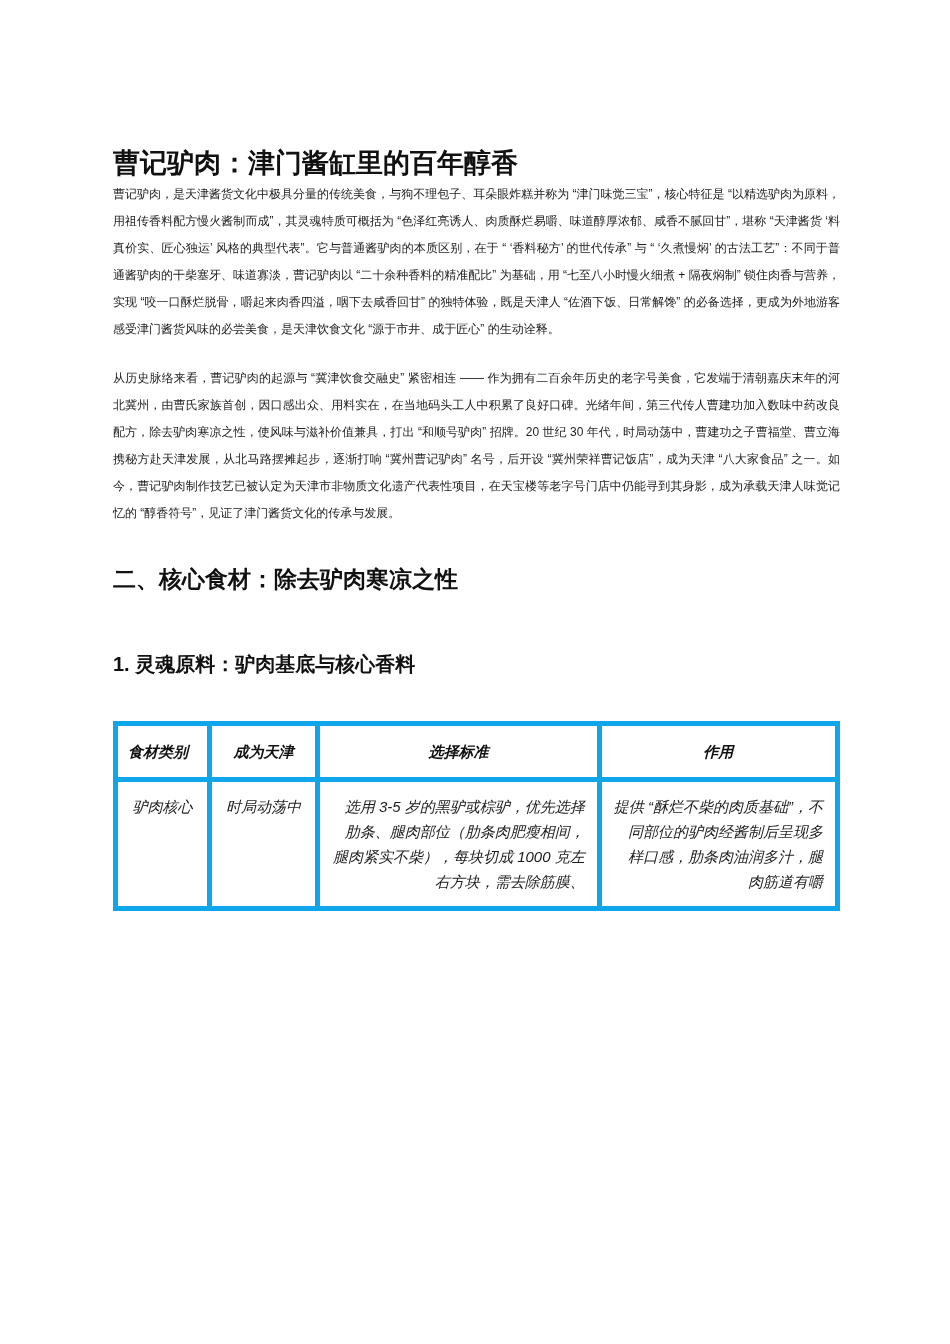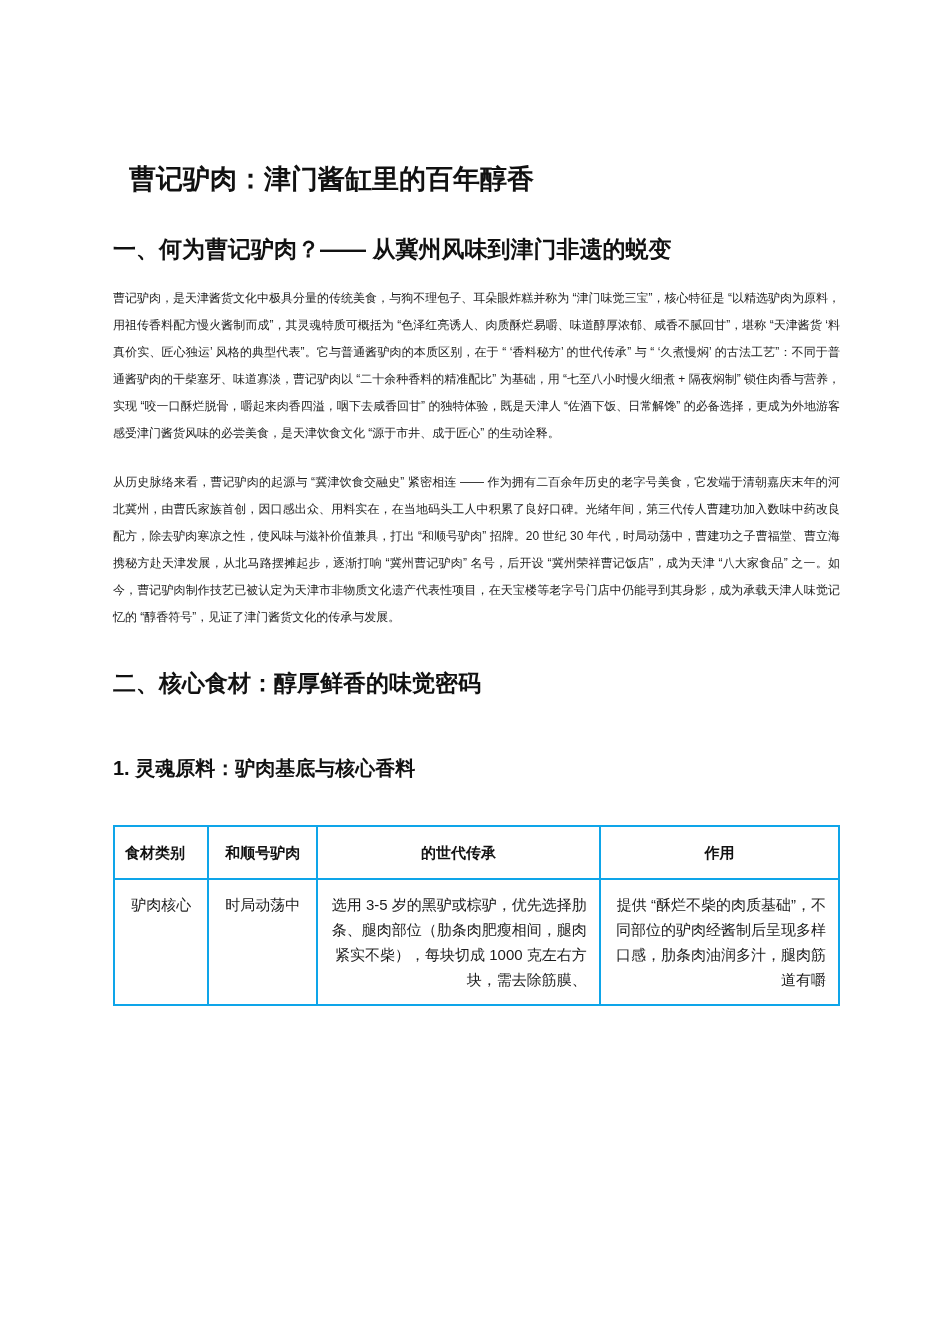--- a/index.html
+++ b/index.html
@@ -19,21 +19,21 @@
     width: 950px;
     height: 1344px;
     padding: 146px 110px 0 113px;
     overflow: hidden;
   }
   h1.doc-title {
     font-size: 27px;
     line-height: 1.3;
     font-weight: 700;
     color: #111111;
-    margin: 16px;
+    margin: 0;
   }
   h2.section-heading {
     font-size: 23px;
     line-height: 1.3;
     font-weight: 700;
     color: #111111;
     margin: 38px 0 20px 0;
   }
   h3.subsection-heading {
     font-size: 20px;
@@ -55,68 +55,68 @@
     table-layout: fixed;
     margin-top: 44px;
     font-size: 15px;
   }
   table.ingredients col.w1 { width: 13%; }
   table.ingredients col.w2 { width: 15%; }
   table.ingredients col.w3 { width: 39%; }
   table.ingredients col.w4 { width: 33%; }
   table.ingredients th,
   table.ingredients td {
-    border: 2px solid #0ea5e9;
+    border: 5px solid #0ea5e9;
     padding: 12px 12px;
     vertical-align: top;
     line-height: 25px;
     color: #1c1c1c;
+    font-style: italic;
   }
   table.ingredients th {
     font-weight: 700;
     text-align: center;
     padding: 13px 10px;
     color: #111111;
   }
   table.ingredients th.c1 { text-align: left; }
   table.ingredients td.c1 { text-align: center; }
   table.ingredients td.c2 { text-align: center; }
   table.ingredients td.c3,
   table.ingredients td.c4 { text-align: right; }
 </style>
 </head>
 <body>
 
 <div class="page">
 
   <h1 class="doc-title">曹记驴肉：津门酱缸里的百年醇香</h1>
 
-  <h2 class="section-heading">一、何为曹记驴肉？—— 从冀州风味到津门非遗的蜕变</h2>
 
   <p class="body-para">曹记驴肉，是天津酱货文化中极具分量的传统美食，与狗不理包子、耳朵眼炸糕并称为 “津门味觉三宝”，核心特征是 “以精选驴肉为原料，用祖传香料配方慢火酱制而成”，其灵魂特质可概括为 “色泽红亮诱人、肉质酥烂易嚼、味道醇厚浓郁、咸香不腻回甘”，堪称 “天津酱货 ‘料真价实、匠心独运’ 风格的典型代表”。它与普通酱驴肉的本质区别，在于 “ ‘香料秘方’ 的世代传承” 与 “ ‘久煮慢焖’ 的古法工艺”：不同于普通酱驴肉的干柴塞牙、味道寡淡，曹记驴肉以 “二十余种香料的精准配比” 为基础，用 “七至八小时慢火细煮 + 隔夜焖制” 锁住肉香与营养，实现 “咬一口酥烂脱骨，嚼起来肉香四溢，咽下去咸香回甘” 的独特体验，既是天津人 “佐酒下饭、日常解馋” 的必备选择，更成为外地游客感受津门酱货风味的必尝美食，是天津饮食文化 “源于市井、成于匠心” 的生动诠释。</p>
 
   <p class="body-para">从历史脉络来看，曹记驴肉的起源与 “冀津饮食交融史” 紧密相连 —— 作为拥有二百余年历史的老字号美食，它发端于清朝嘉庆末年的河北冀州，由曹氏家族首创，因口感出众、用料实在，在当地码头工人中积累了良好口碑。光绪年间，第三代传人曹建功加入数味中药改良配方，除去驴肉寒凉之性，使风味与滋补价值兼具，打出 “和顺号驴肉” 招牌。20 世纪 30 年代，时局动荡中，曹建功之子曹福堂、曹立海携秘方赴天津发展，从北马路摆摊起步，逐渐打响 “冀州曹记驴肉” 名号，后开设 “冀州荣祥曹记饭店”，成为天津 “八大家食品” 之一。如今，曹记驴肉制作技艺已被认定为天津市非物质文化遗产代表性项目，在天宝楼等老字号门店中仍能寻到其身影，成为承载天津人味觉记忆的 “醇香符号”，见证了津门酱货文化的传承与发展。</p>
 
-  <h2 class="section-heading">二、核心食材：醇厚鲜香的味觉密码</h2>
+  <h2 class="section-heading">二、核心食材：除去驴肉寒凉之性</h2>
 
 
   <h3 class="subsection-heading">1. 灵魂原料：驴肉基底与核心香料</h3>
 
   <table class="ingredients">
     <colgroup>
       <col class="w1">
         <col class="w2">
         <col class="w3">
         <col class="w4">
     </colgroup>
     <thead>
       <tr>
         <th class="c1">食材类别</th>
-        <th class="c2">和顺号驴肉</th>
-        <th class="c3">的世代传承</th>
+        <th class="c2">成为天津</th>
+        <th class="c3">选择标准</th>
         <th class="c4">作用</th>
       </tr>
     </thead>
     <tbody>
       <tr>
         <td class="c1">驴肉核心</td>
         <td class="c2">时局动荡中</td>
         <td class="c3">选用 3-5 岁的黑驴或棕驴，优先选择肋条、腿肉部位（肋条肉肥瘦相间，腿肉紧实不柴），每块切成 1000 克左右方块，需去除筋膜、</td>
         <td class="c4">提供 “酥烂不柴的肉质基础”，不同部位的驴肉经酱制后呈现多样口感，肋条肉油润多汁，腿肉筋道有嚼</td>
       </tr>

